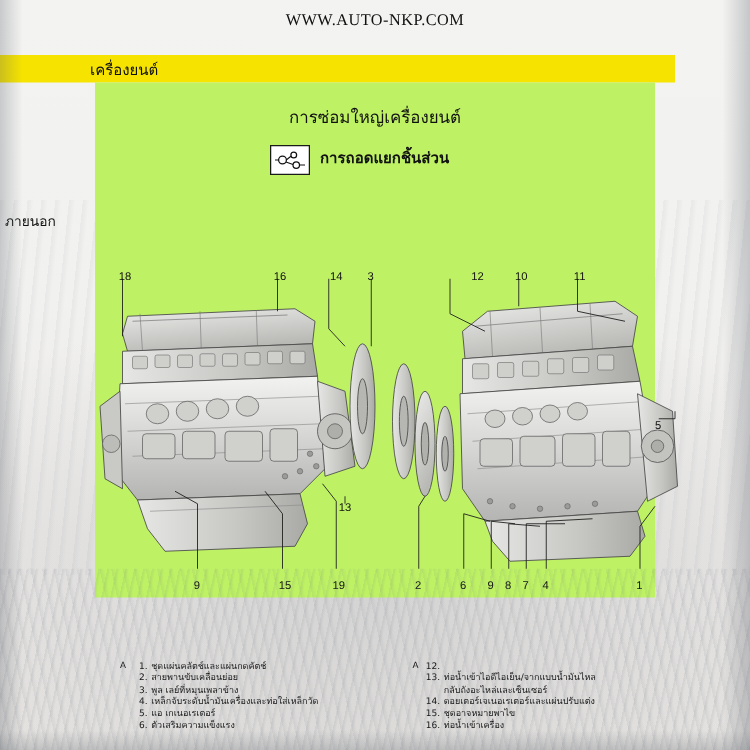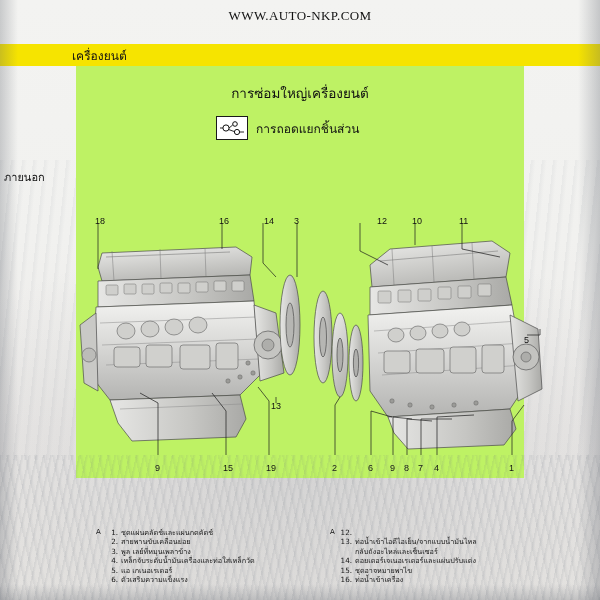--- a/index.html
+++ b/index.html
@@ -36,42 +36,42 @@
   
   .watermark{
     position:absolute;top:8px;left:0;width:600px;
     text-align:center;
     font-family:"Liberation Serif", serif;
     font-size:13px;letter-spacing:.4px;color:#111;
   }
 
   
   .yellow-band{
-    position:absolute;left:0;top:44px;width:600px;height:22px;
+    position:absolute;left:0;top:44px;width:540px;height:22px;
     background:#f6e400;
   }
   .yellow-band .band-label{
     position:absolute;left:72px;top:2px;
     font-size:12px;color:#111;
     font-family:"DejaVu Sans", sans-serif;
   }
 
   
   .sheet{
     position:absolute;left:76px;top:66px;width:448px;height:412px;
     background:#bef264;
   }
   .sheet-title{
     position:absolute;left:0;top:16px;width:448px;text-align:center;
     font-size:13.5px;color:#111;
     font-family:"DejaVu Sans", sans-serif;
   }
   .subtitle-row{
     position:absolute;left:140px;top:50px;
-    display:flex;align-items:center;gap:8px;
+    display:flex;gap:8px;font-weight:bold;
   }
   .icon-box{
     width:30px;height:22px;border:1.2px solid #1a1a1a;background:#fff;
     position:relative;
   }
   .icon-box svg{position:absolute;left:0;top:0;}
   .subtitle-text{
     font-size:12px;color:#111;font-family:"DejaVu Sans", sans-serif;
   }
 

